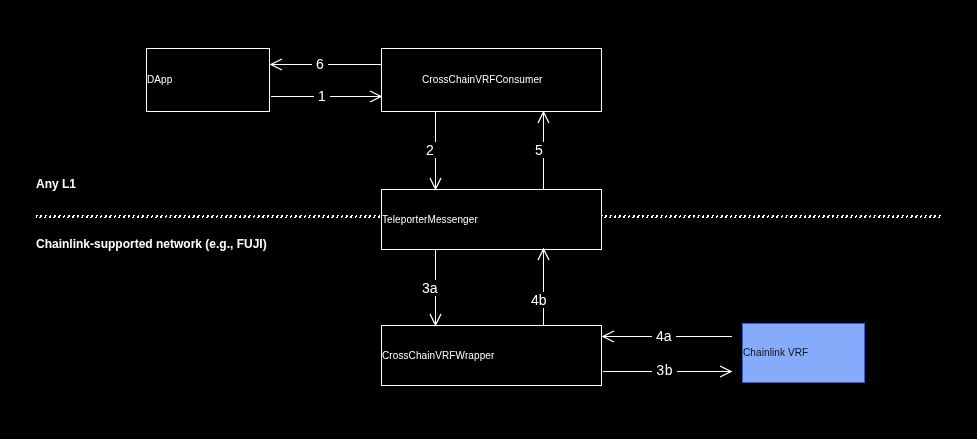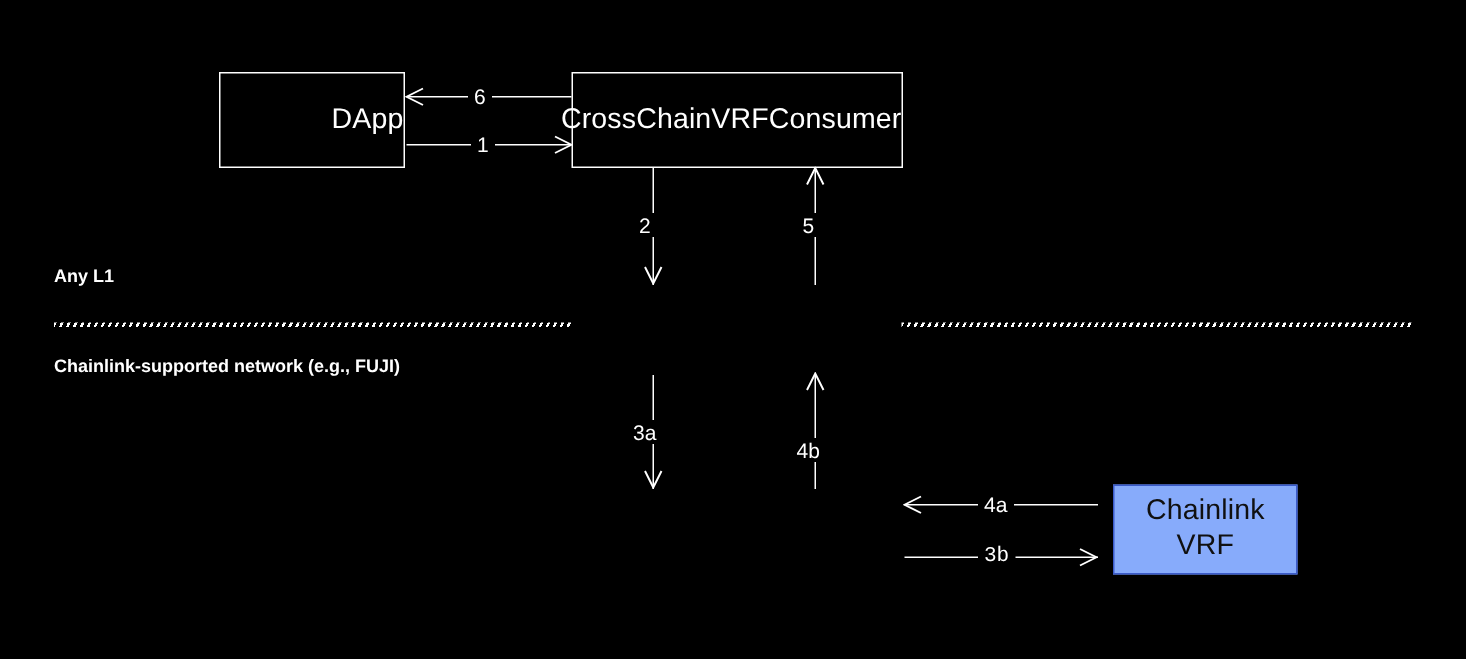--- a/index.html
+++ b/index.html
@@ -14,25 +14,25 @@
     background: #000000;
     overflow: hidden;
     font-family: "Liberation Sans", sans-serif;
   }
   
   .node {
     position: absolute;
     box-sizing: border-box;
     display: flex;
     align-items: center;
-    justify-content: flex-end;
+    justify-content: flex-start;
     border: 1px solid #ffffff;
     background: #000000;
     color: #ffffff;
-    font-size: 19px;
+    font-size: 10px;
     line-height: 1.2;
     text-align: center;
     letter-spacing: 0.1px;
     z-index: 4;
   }
   .node.accent {
     background: #87abfb;
     border: 1px solid #3b5bc9;
     color: #101010;
   }
@@ -101,21 +101,27 @@
   <div class="zone-label" style="left:36px; top:238px;">Chainlink-supported network (e.g., FUJI)</div>
 
   <div class="node" style="left:146px; top:48px; width:124px; height:64px;">
     <span>DApp</span>
   </div>
 
   <div class="node" style="left:381px; top:48px; width:221px; height:64px;padding-left:40px;">
     <span>CrossChainVRFConsumer</span>
   </div>
 
+  <div class="node" style="left:381px; top:189px; width:221px; height:61px;">
+    <span>TeleporterMessenger</span>
+  </div>
 
+  <div class="node" style="left:381px; top:325px; width:221px; height:61px;">
+    <span>CrossChainVRFWrapper</span>
+  </div>
 
   <div class="node accent" style="left:731px; top:323px; width:123px; height:60px;margin-left:11px;">
     <span>Chainlink VRF</span>
   </div>
 
   <div class="hline" style="left:271px; top:64px; width:111px;"></div>
   <div class="arrow" style="left:270px; top:58px;">
     <svg width="13" height="13" viewBox="0 0 13 13">
       <path d="M12 1 L1 6.5 L12 12" fill="none" stroke="#ffffff" stroke-width="1.3"></path>
     </svg>

